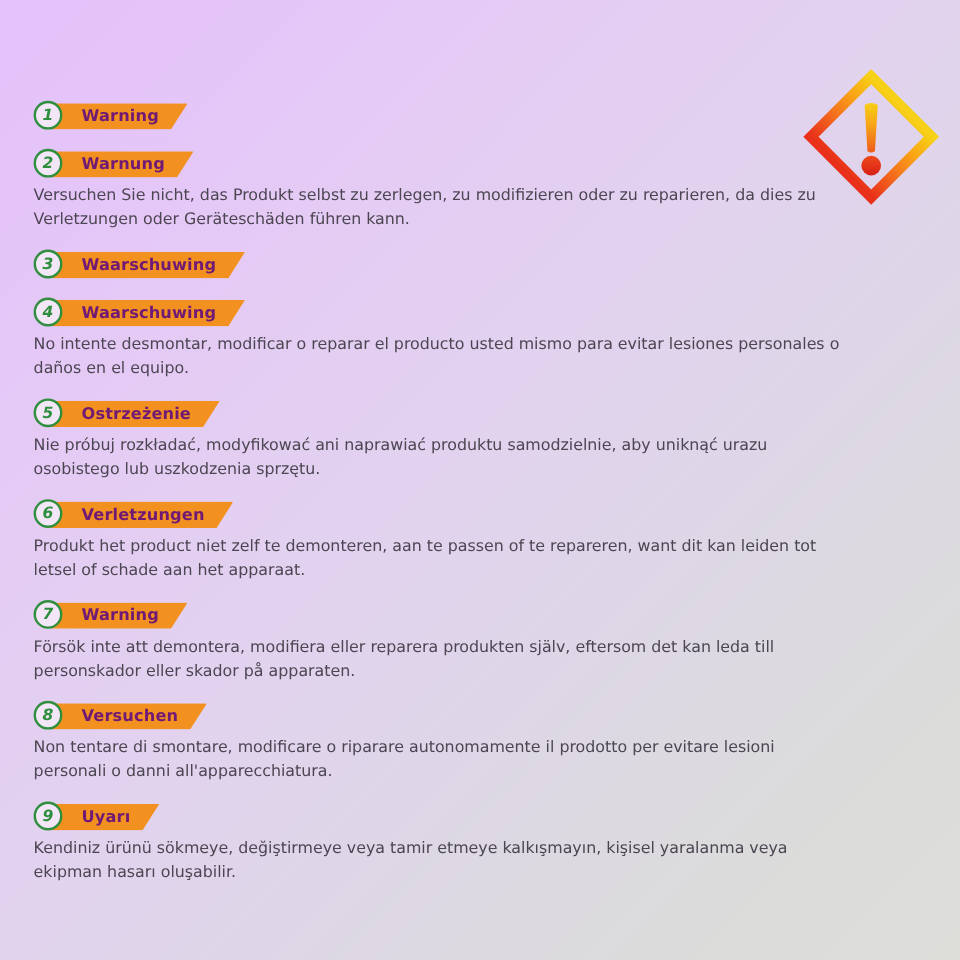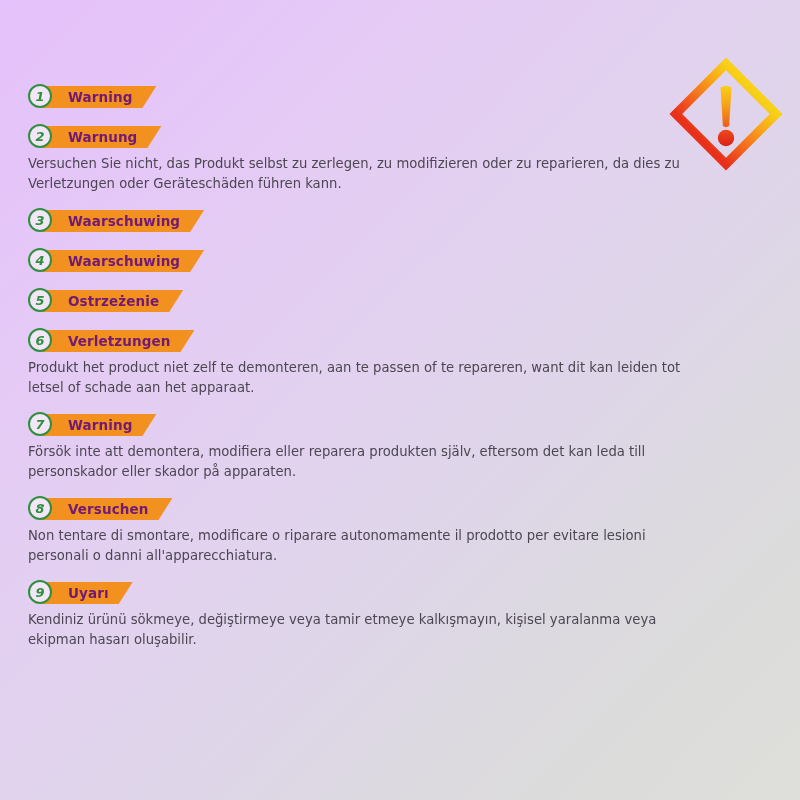--- a/index.html
+++ b/index.html
@@ -173,29 +173,31 @@
       </div>
     </div>
 
     <div class="warn-block">
       <div class="badge-row">
         <div class="badge-flag">
           <span class="badge-label">Waarschuwing</span>
         </div>
         <div class="badge-num">4</div>
       </div>
+      <div class="warn-text">No intente desmontar, modificar o reparar el producto usted mismo para evitar lesiones personales o daños en el equipo.</div>
     </div>
 
     <div class="warn-block">
       <div class="badge-row">
         <div class="badge-flag">
           <span class="badge-label">Ostrzeżenie</span>
         </div>
         <div class="badge-num">5</div>
       </div>
+      <div class="warn-text">Nie próbuj rozkładać, modyfikować ani naprawiać produktu samodzielnie, aby uniknąć urazu osobistego lub uszkodzenia sprzętu.</div>
     </div>
 
     <div class="warn-block">
       <div class="badge-row">
         <div class="badge-flag">
           <span class="badge-label">Verletzungen</span>
         </div>
         <div class="badge-num">6</div>
       </div>
       <div class="warn-text">Produkt het product niet zelf te demonteren, aan te passen of te repareren, want dit kan leiden tot letsel of schade aan het apparaat.</div>

